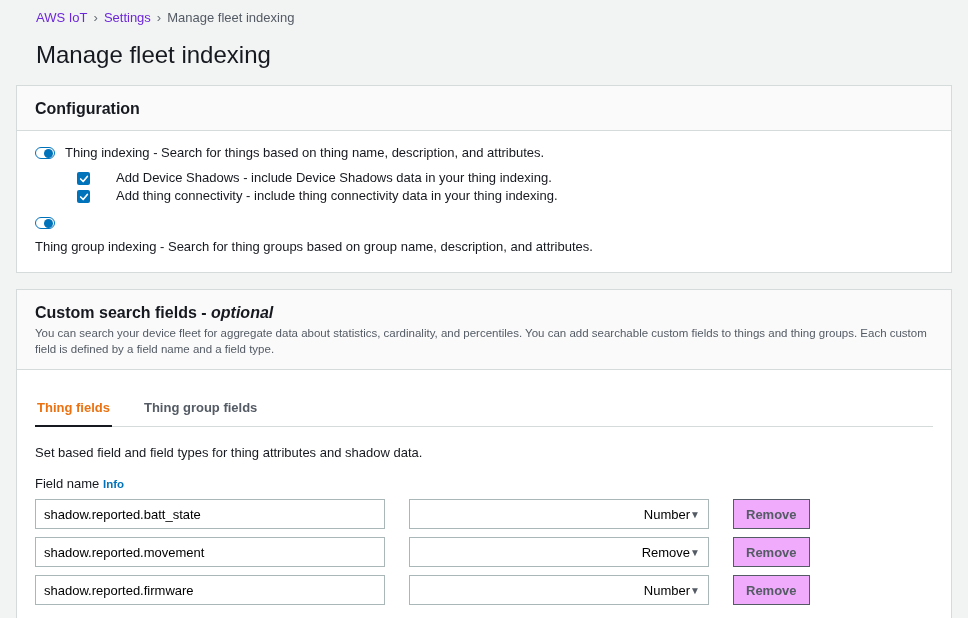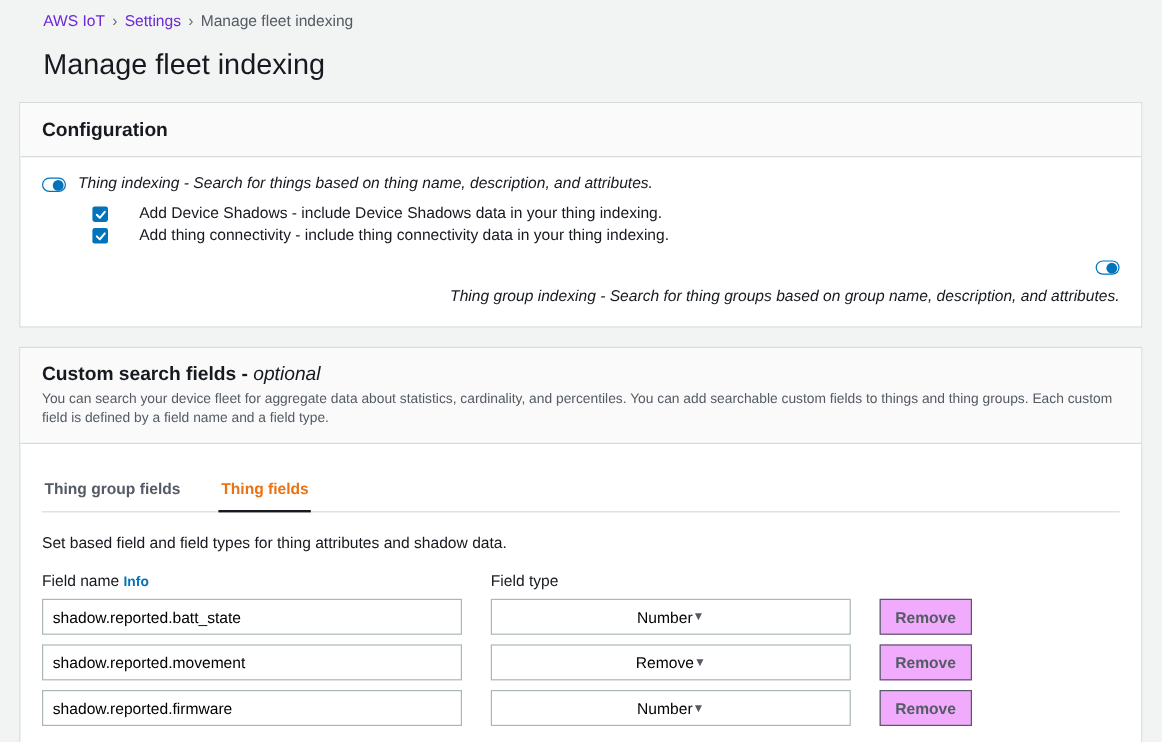--- a/index.html
+++ b/index.html
@@ -21,25 +21,25 @@
     background: #fff;
     border: 1px solid #d5dbdb;
     margin: 0 0 16px 0;
   }
   .panel-header {
     background: #fafafa;
     border-bottom: 1px solid #d5dbdb;
     padding: 14px 18px 12px 18px;
   }
   .panel-header h2 { margin:0; font-size:16px; font-weight:700; }
-  .panel-header .optional { font-style: italic; font-weight:400; }
+  .panel-header .optional { font-style: italic; font-weight:700; }
   .panel-header .desc { font-size: 11.5px; color: #545b64; margin-top:4px; line-height:1.35; }
   .panel-body { padding: 14px 18px 18px 18px; }
 
-  .cfg-row { display:flex; align-items:flex-end; gap:10px; margin-bottom:10px;font-style:italic; }
+  .cfg-row { display:flex; align-items:flex-start; gap:10px; margin-bottom:10px; }
   .toggle {
     width: 20px; height: 12px; border:1.5px solid #0073bb; border-radius: 10px;
     position: relative; flex-shrink:0; margin-top:2px; cursor:pointer;
   }
   .toggle::after {
     content:""; position:absolute; right:1px; top:0.5px; width:9px; height:9px;
     background:#0073bb; border-radius:50%;
   }
   .cfg-text { font-size:13px; }
   .cfg-sub { margin-left: 42px; margin-top:3px; display:flex; align-items:flex-start; gap:26px; font-size:13px; }
@@ -62,21 +62,21 @@
   .info-link { color:#0073bb; font-size:11.5px; font-weight:700; cursor:pointer; }
 
   .field-row { display:flex; gap:24px; margin-top:8px; align-items:center; }
   .text-input {
     width:350px; height:30px; border:1px solid #aab7b8; padding:0 8px;
     font-size:13px; background:#fff;
   }
   .select-input {
     width:300px; height:30px; border:1px solid #aab7b8; padding:0 8px;
     font-size:13px; background:#fff; text-align:left; cursor:pointer;
-    display:flex; align-items:center; justify-content:center;
+    display:flex; align-items:center; justify-content:flex-end;
   }
   .select-input .caret { font-size:10px; color:#545b64; }
   .btn {
     height:30px; border:1px solid #545b64; background:#f0abfc; color:#545b64;
     padding:0 14px; font-size:13px; font-weight:700; cursor:pointer;
   }
   .btn.small { height:30px; padding:0 12px; }
   .add-btn-row { margin-top:14px; }
 </style>
 </head>
@@ -128,33 +128,30 @@
 
   <div class="panel">
     <div class="panel-header">
       <h2>
         <span>Custom search fields - </span><span class="optional">optional</span>
       </h2>
       <div class="desc">You can search your device fleet for aggregate data about statistics, cardinality, and percentiles. You can add searchable custom fields to things and thing groups. Each custom field is defined by a field name and a field type.</div>
     </div>
     <div class="panel-body">
       <div class="tabs">
+        <div class="tab active">Thing fields</div>
         <div class="tab">Thing group fields</div>
-        <div class="tab active">Thing fields</div>
       </div>
 
       <div class="section-desc">Set based field and field types for thing attributes and shadow data.</div>
 
       <div class="field-labels">
         <div class="col-name">
           <span>Field name</span>
           <span class="info-link">Info</span>
-        </div>
-        <div class="col-type">
-          <span>Field type</span>
         </div>
       </div>
 
       <div class="field-row">
         <input class="text-input" value="shadow.reported.batt_state" style="">
         <button class="select-input">
           <span>Number</span>
           <span class="caret">▼</span>
         </button>
         <button class="btn small">Remove</button>

